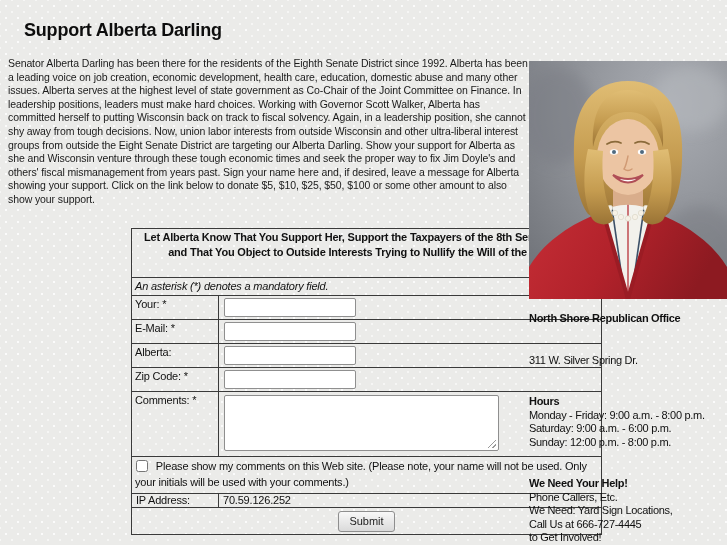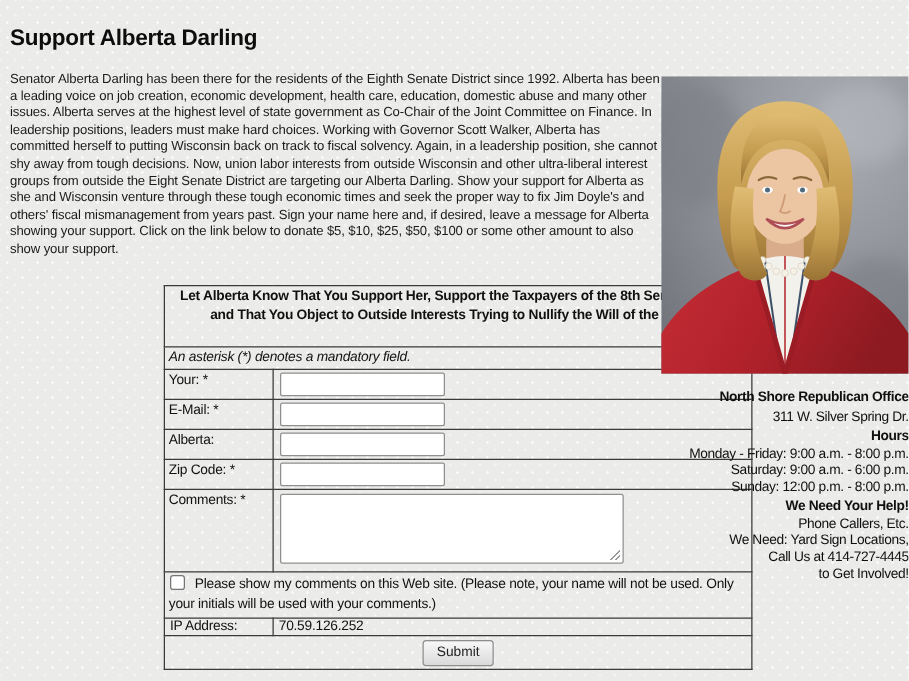--- a/index.html
+++ b/index.html
@@ -11,21 +11,21 @@
     background-color:#ebebe9;
     background-image:
       radial-gradient(circle, rgba(255,255,255,.8) .9px, rgba(255,255,255,0) 1.15px),
       radial-gradient(circle, rgba(255,255,255,.55) .9px, rgba(255,255,255,0) 1.15px);
     background-size:12px 12px, 12px 12px;
     background-position:0 0, 6px 6px;
     color:#141414;
   }
 
   .page-title {
-    margin:0; padding:21px 0 0 8px;
+    margin:0; padding:21px 0 0 24px;
     font-size:18px; line-height:18px; font-weight:bold;
     letter-spacing:-0.2px; color:#0d0d0d;
   }
 
   .intro {
     margin:18px 20px 0 8px; width:521px;
     font-size:10.5px; line-height:13.6px; letter-spacing:-0.1px; color:#1a1a1a;
   }
 
   
@@ -73,24 +73,24 @@
   button.submit-btn {
     font:11px "Liberation Sans", sans-serif; color:#222;
     padding:3px 10px 4px 10px; border:1px solid #8e8e8e; border-radius:3px;
     background:linear-gradient(#f8f8f8, #dadada);
     text-align:right;
   }
 
   
   .contact {
     position:absolute; left:529px; top:312px; width:198px; z-index:3;
-    text-align:right; font-size:11px; line-height:13.5px;
+    text-align:left; font-size:11px; line-height:13.5px;
     letter-spacing:-0.3px; color:#101010;
   }
-  .contact .grp { margin-top:2px; }
+  .contact .grp { margin-top:28px; }
   .contact .grp:first-child { margin-top:0; }
   .contact .b { font-weight:bold; }
 </style>
 </head>
 <body>
 
 <div id="screen">
 
   <h1 class="page-title">Support Alberta Darling</h1>
 
@@ -237,18 +237,18 @@
     <div class="grp">
       <div class="b">Hours</div>
       <div>Monday - Friday: 9:00 a.m. - 8:00 p.m.</div>
       <div>Saturday: 9:00 a.m. - 6:00 p.m.</div>
       <div>Sunday: 12:00 p.m. - 8:00 p.m.</div>
     </div>
     <div class="grp">
       <div class="b">We Need Your Help!</div>
       <div>Phone Callers, Etc.</div>
       <div>We Need: Yard Sign Locations,</div>
-      <div>Call Us at 414-727-4445</div>
+      <div>Call Us at 666-727-4445</div>
       <div>to Get Involved!</div>
     </div>
   </div>
 
 </div>
 
 </body></html>

